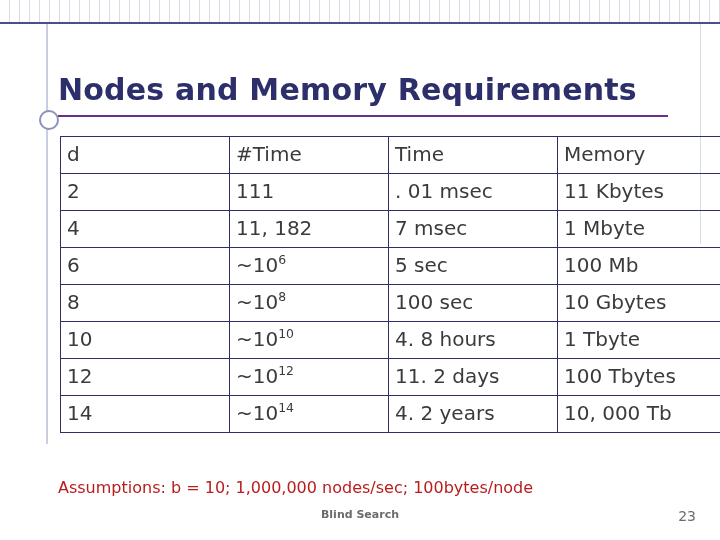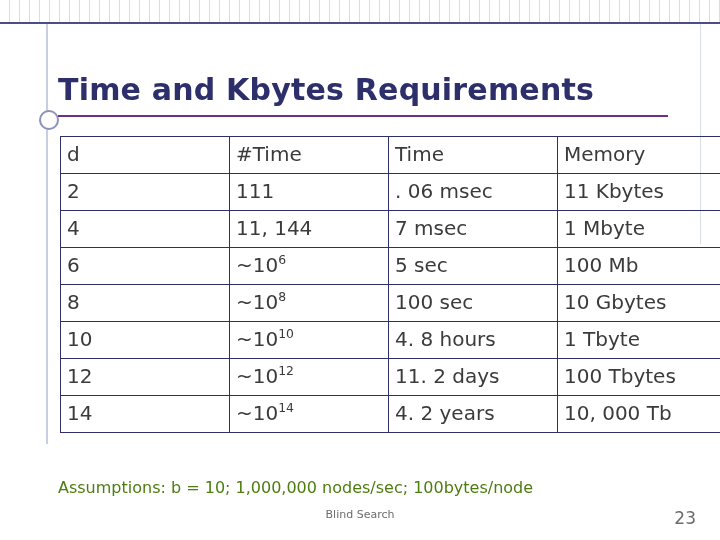--- a/index.html
+++ b/index.html
@@ -135,75 +135,76 @@
     line-height: 0;
   }
 
   
   .assumptions {
     position: absolute;
     left: 58px;
     top: 478px;
     width: 660px;
     font-size: 16px;
-    color: #4d7c0f;
+    color: #b91c1c;
     white-space: nowrap;
   }
 
   
   .footer-label {
     position: absolute;
     left: 0;
     top: 508px;
     width: 720px;
     text-align: center;
     font-size: 11px;
     color: #6b6b6b;
+    font-weight: bold;
   }
   .footer-page {
     position: absolute;
     right: 24px;
     top: 508px;
-    font-size: 17px;
+    font-size: 14px;
     color: #6b6b6b;
   }
 </style>
 </head>
 <body>
 
 <div class="top-band"></div>
 <div class="top-rule"></div>
 <div class="left-rule"></div>
 <div class="left-circle"></div>
 <div class="left-circle-gap"></div>
 <div class="right-rule"></div>
 
-<div class="title">Time and Kbytes Requirements</div>
+<div class="title">Nodes and Memory Requirements</div>
 <div class="title-underline"></div>
 
 <div class="table-wrap">
   <table class="req">
     <tbody>
       <tr>
         <td class="col-d">d</td>
         <td class="col-n">#Time</td>
         <td class="col-t">Time</td>
         <td class="col-m">Memory</td>
       </tr>
 
       <tr>
         <td class="col-d">2</td>
         <td class="col-n"><span>111</span><sup></sup></td>
-        <td class="col-t">. 06 msec</td>
+        <td class="col-t">. 01 msec</td>
         <td class="col-m">11 Kbytes</td>
       </tr>
 
       <tr>
         <td class="col-d">4</td>
-        <td class="col-n"><span>11, 144</span><sup></sup></td>
+        <td class="col-n"><span>11, 182</span><sup></sup></td>
         <td class="col-t">7 msec</td>
         <td class="col-m">1 Mbyte</td>
       </tr>
 
       <tr>
         <td class="col-d">6</td>
         <td class="col-n"><span>~10</span><sup>6</sup></td>
         <td class="col-t">5 sec</td>
         <td class="col-m">100 Mb</td>
       </tr>

